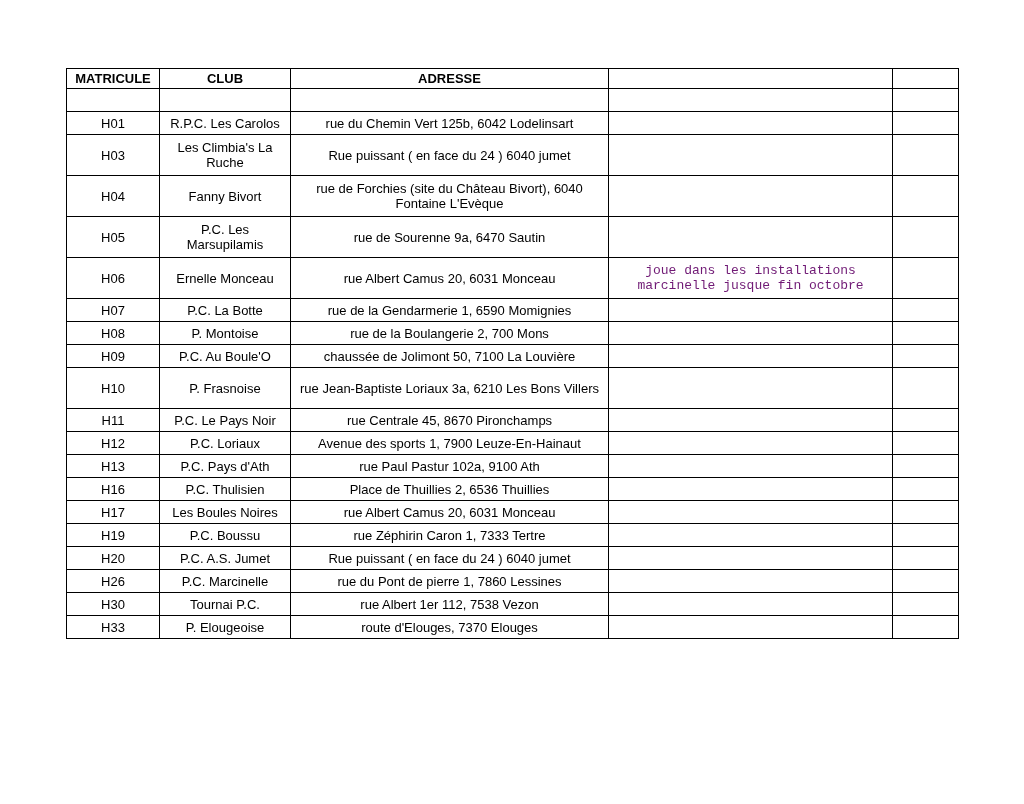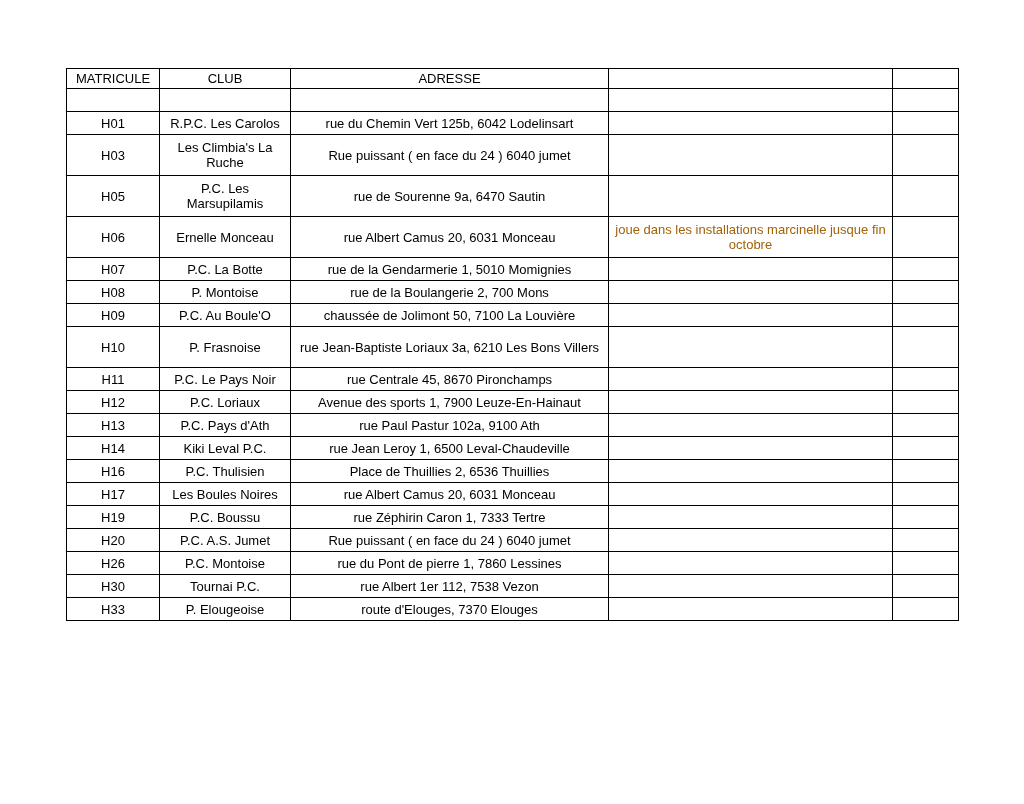--- a/index.html
+++ b/index.html
@@ -35,21 +35,21 @@
   table.grid td {
     border: 1px solid #000000;
     font-size: 13px;
     line-height: 15px;
     padding: 2px 3px;
     text-align: center;
     vertical-align: middle;
     color: #000000;
   }
   td.head {
-    font-weight: normal;
+    font-weight: bold;
     font-size: 13.5px;
     padding: 3px 3px;
   }
   td.empty-cell {
     height: 16px;
   }
   
   td.blank {
     border-top: none;
     border-bottom: none;
@@ -106,37 +106,44 @@
           <td class="blank"></td>
         </tr>
         <tr class="row-tall">
           <td>H03</td>
           <td>Les Climbia's La Ruche</td>
           <td>Rue puissant ( en face du 24 ) 6040 jumet</td>
           <td class="blank"></td>
           <td class="blank"></td>
         </tr>
         <tr class="row-tall">
+          <td>H04</td>
+          <td>Fanny Bivort</td>
+          <td>rue de Forchies (site du Château Bivort), 6040 Fontaine L'Evèque</td>
+          <td class="blank"></td>
+          <td class="blank"></td>
+        </tr>
+        <tr class="row-tall">
           <td>H05</td>
           <td>P.C. Les Marsupilamis</td>
           <td>rue de Sourenne 9a, 6470 Sautin</td>
           <td class="blank"></td>
           <td class="blank"></td>
         </tr>
         <tr class="row-tall">
           <td>H06</td>
           <td>Ernelle Monceau</td>
           <td>rue Albert Camus 20, 6031 Monceau</td>
-          <td class="note" style="color: #a16207;">joue dans les installations marcinelle jusque fin octobre</td>
+          <td class="note" style="color: #701a75; font-family: Liberation Mono, monospace;">joue dans les installations marcinelle jusque fin octobre</td>
           <td class="blank"></td>
         </tr>
         <tr class="row-std">
           <td>H07</td>
           <td>P.C. La Botte</td>
-          <td>rue de la Gendarmerie 1, 5010 Momignies</td>
+          <td>rue de la Gendarmerie 1, 6590 Momignies</td>
           <td class="blank"></td>
           <td class="blank"></td>
         </tr>
         <tr class="row-std">
           <td>H08</td>
           <td>P. Montoise</td>
           <td>rue de la Boulangerie 2, 700 Mons</td>
           <td class="blank"></td>
           <td class="blank"></td>
         </tr>
@@ -169,27 +176,20 @@
           <td class="blank"></td>
         </tr>
         <tr class="row-std">
           <td>H13</td>
           <td>P.C. Pays d'Ath</td>
           <td>rue Paul Pastur 102a, 9100 Ath</td>
           <td class="blank"></td>
           <td class="blank"></td>
         </tr>
         <tr class="row-std">
-          <td>H14</td>
-          <td>Kiki Leval P.C.</td>
-          <td>rue Jean Leroy 1, 6500 Leval-Chaudeville</td>
-          <td class="blank"></td>
-          <td class="blank"></td>
-        </tr>
-        <tr class="row-std">
           <td>H16</td>
           <td>P.C. Thulisien</td>
           <td>Place de Thuillies 2, 6536 Thuillies</td>
           <td class="blank"></td>
           <td class="blank"></td>
         </tr>
         <tr class="row-std">
           <td>H17</td>
           <td>Les Boules Noires</td>
           <td>rue Albert Camus 20, 6031 Monceau</td>
@@ -205,21 +205,21 @@
         </tr>
         <tr class="row-std">
           <td>H20</td>
           <td>P.C. A.S. Jumet</td>
           <td>Rue puissant ( en face du 24 ) 6040 jumet</td>
           <td class="blank"></td>
           <td class="blank"></td>
         </tr>
         <tr class="row-std">
           <td>H26</td>
-          <td>P.C. Montoise</td>
+          <td>P.C. Marcinelle</td>
           <td>rue du Pont de pierre 1, 7860 Lessines</td>
           <td class="blank"></td>
           <td class="blank"></td>
         </tr>
         <tr class="row-std">
           <td>H30</td>
           <td>Tournai P.C.</td>
           <td>rue Albert 1er 112, 7538 Vezon</td>
           <td class="blank"></td>
           <td class="blank"></td>

